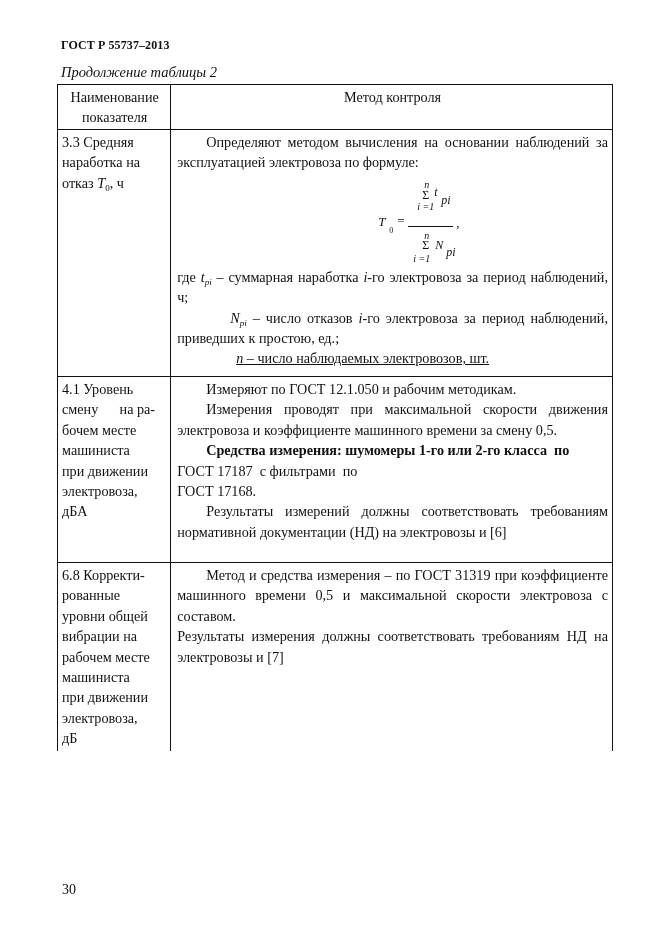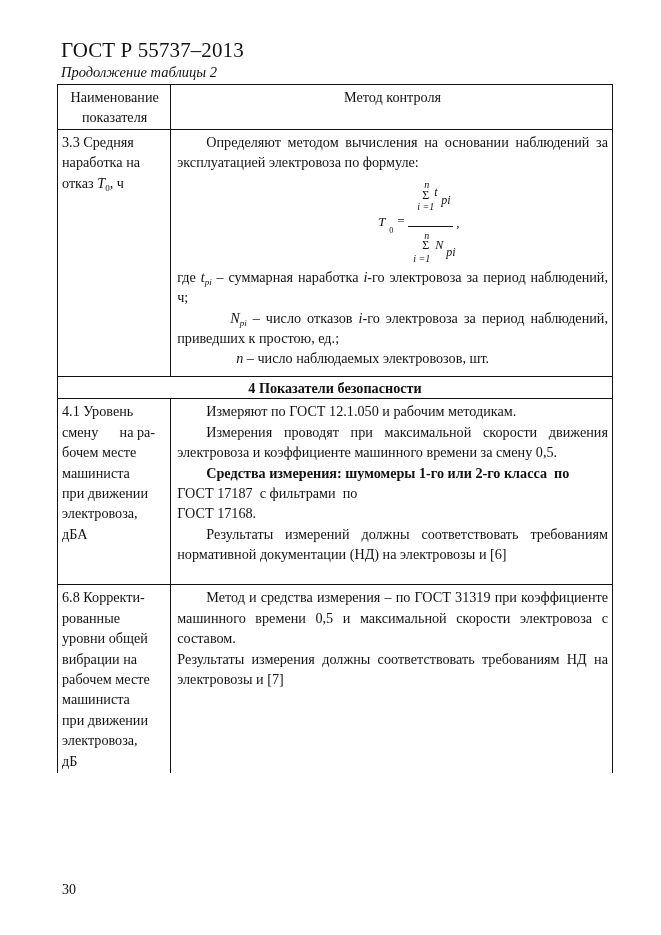--- a/index.html
+++ b/index.html
@@ -3,21 +3,21 @@
 <meta charset="utf-8">
 <style>
   html, body { margin: 0; padding: 0; background: #ffffff; }
   body {
     width: 661px; height: 935px; position: relative; overflow: hidden;
     font-family: "Liberation Serif", "DejaVu Serif", serif;
     color: #111111; font-size: 14.2px;
   }
   .doc-code {
     position: absolute; left: 61px; top: 38px;
-    font-weight: normal; font-size: 21px; letter-spacing: 0.1px;
+    font-weight: bold; font-size: 12px; letter-spacing: 0.1px;
   }
   .table-caption {
     position: absolute; left: 61px; top: 64px;
     font-style: italic; font-size: 14.5px; text-align: right;
   }
   .tbl {
     position: absolute; left: 57px; top: 84px; width: 556px;
     border-collapse: collapse; table-layout: fixed;
   }
   .tbl td {
@@ -27,21 +27,21 @@
   .col1 { width: 113px; }
   .col2 { width: 441px; }
   .hdr td { text-align: center; height: 42px; }
   .hdr .c1 { padding-top: 1px; }
   .hdr .c2 { padding-top: 1px; }
   .c1 { padding: 2px 3px 0 4px !important; }
   .c2 { padding: 2px 4px 0 6px !important; }
   .j { text-align: justify; text-align-last: left; }
   .ind { text-indent: 29px; }
   .ind3 { text-indent: 53px; }
-  .ind4 { text-indent: 59px; }
+  .ind4 { text-indent: 59px; text-decoration: underline; }
   .row33 td { height: 244px; }
   .sec td { text-align: center; font-weight: bold; height: 19px; padding-top: 1px !important; }
   .row41 td { height: 183px; }
   .row42 td { height: 186px; border-bottom: none; }
   .p { margin: 0; }
   .formula {
     position: relative; height: 94px; margin: 0;
   }
   .f-T { position: absolute; left: 201px; top: 39px; font-style: italic; font-size: 13px; }
   .f-Tsub { position: absolute; left: 212px; top: 48px; font-size: 8px; }
@@ -103,23 +103,20 @@
         <span class="f-var" style="left:258px;top:62px;">N</span>
         <span class="f-var" style="left:269px;top:69px;">pi</span>
         <span class="f-sm" style="left:236px;top:76px;">i =1</span>
       </div>
       <p class="p j"><span>где </span><span class="it">t</span><sub class="it">pi</sub><span> – суммарная наработка </span><span class="it">i</span><span>-го электровоза за период наблюдений, ч;</span></p>
       <p class="p j ind3"><span class="it">N</span><sub class="it">pi</sub><span> – число отказов </span><span class="it">i</span><span>-го электровоза за период наблюдений, приведших к простою, ед.;</span></p>
       <p class="p ind4"><span class="it">n</span><span> – число наблюдаемых электровозов, шт.</span></p>
     </td>
   </tr>
 
-  <tr class="sec">
-    <td colspan="2">4 Показатели безопасности</td>
-  </tr>
 
   <tr class="row41">
     <td class="c1">
       <div>4.1 Уровень</div>
       <div style="white-space:pre;">смену      на ра-</div>
       <div>бочем месте</div>
       <div>машиниста</div>
       <div>при движении</div>
       <div>электровоза,</div>
       <div>дБА</div>

